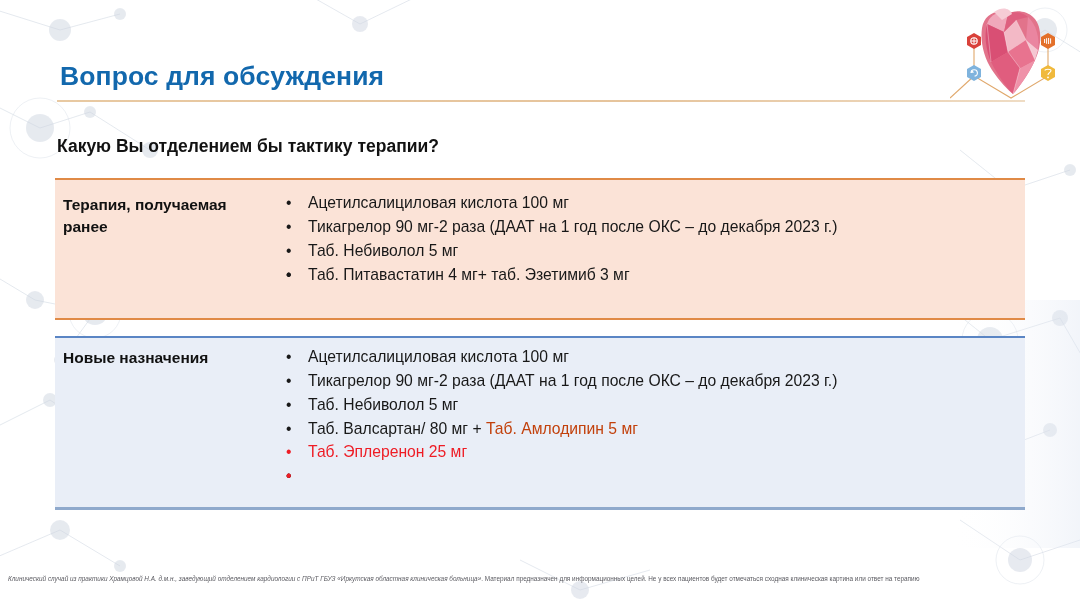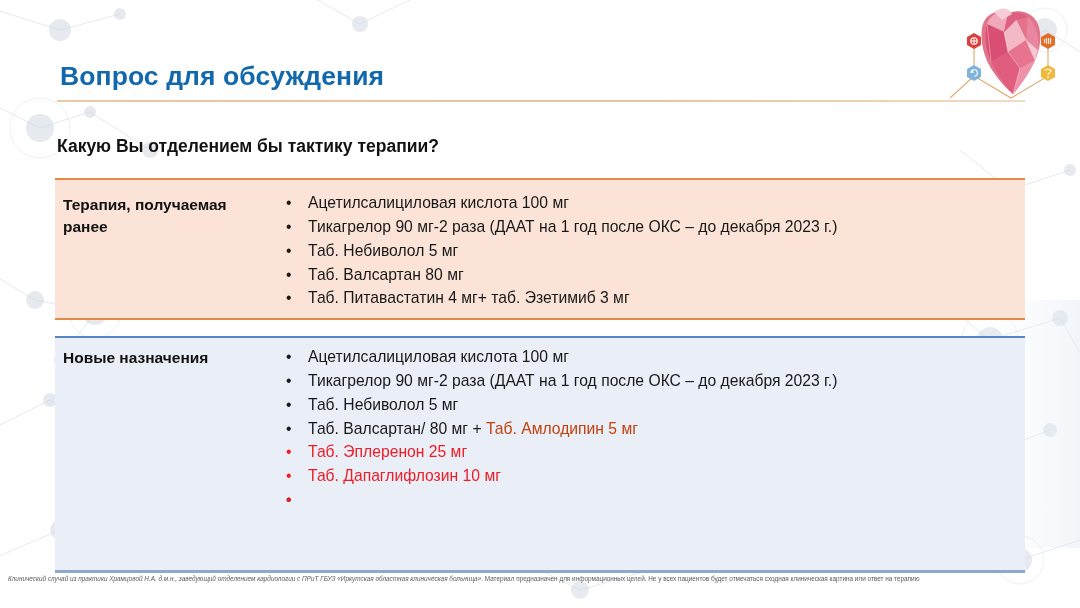--- a/index.html
+++ b/index.html
@@ -69,21 +69,21 @@
   }
   .box-prev {
     top: 178px;
     height: 142px;
     background: #fbe3d7;
     border-top: 2px solid #e08a46;
     border-bottom: 2px solid #e08a46;
   }
   .box-new {
     top: 336px;
-    height: 237px;
+    height: 174px;
     background: #e9eef7;
     border-top: 2px solid #5a85c4;
     border-bottom: 3px solid #8fa9cc;
   }
 
   .box-label {
     flex: 0 0 222px;
     padding: 14px 10px 0 8px;
     font-size: 15.5px;
     font-weight: bold;
@@ -206,34 +206,34 @@
   <div id="title-rule"></div>
 
   <div id="question-text">Какую Вы отделением бы тактику терапии?</div>
 
   <div class="therapy-box box-prev">
     <div class="box-label">Терапия, получаемая ранее</div>
     <ul class="box-list" id="prev-list">
         <li><span class="bullet">•</span><span>Ацетилсалициловая кислота 100 мг</span></li>
         <li><span class="bullet">•</span><span>Тикагрелор 90 мг-2 раза (ДААТ на 1 год после ОКС – до декабря 2023 г.)</span></li>
         <li><span class="bullet">•</span><span>Таб. Небиволол 5 мг</span></li>
-        <li><span class="bullet">•</span><span>Таб. Валсартан 80 мг</span></li>
+        <li><span class="bullet">•</span></li>
         <li><span class="bullet">•</span><span>Таб. Питавастатин 4 мг+ таб. Эзетимиб 3 мг</span></li>
       </ul>
   </div>
 
   <div class="therapy-box box-new">
     <div class="box-label">Новые назначения</div>
     <ul class="box-list" id="new-list">
         <li><span class="bullet">•</span><span>Ацетилсалициловая кислота 100 мг</span></li>
         <li><span class="bullet">•</span><span>Тикагрелор 90 мг-2 раза (ДААТ на 1 год после ОКС – до декабря 2023 г.)</span></li>
         <li><span class="bullet">•</span><span>Таб. Небиволол 5 мг</span></li>
         <li><span class="bullet">•</span><span>Таб. Валсартан/ 80 мг + </span><span class="seg-red">Таб. Амлодипин 5 мг</span></li>
         <li class="red"><span class="bullet">•</span><span>Таб. Эплеренон 25 мг</span></li>
-        <li class="red"><span class="bullet">•</span><span>Таб. Дапаглифлозин 10 мг</span></li>
+        <li class="red"><span class="bullet">•</span></li>
         <li><span class="bullet">•</span></li>
         <li class="red"><span class="bullet">•</span></li>
       </ul>
   </div>
 
   <div id="footnote">
     <i>Клинический случай из практики Храмцовой Н.А. д.м.н., заведующий отделением кардиологии с ПРиТ ГБУЗ «Иркутская областная клиническая больница»</i><span class="plain">. Материал предназначен для информационных целей. Не у всех пациентов будет отмечаться сходная клиническая картина или ответ на терапию</span>
   </div>
 </div>
 

